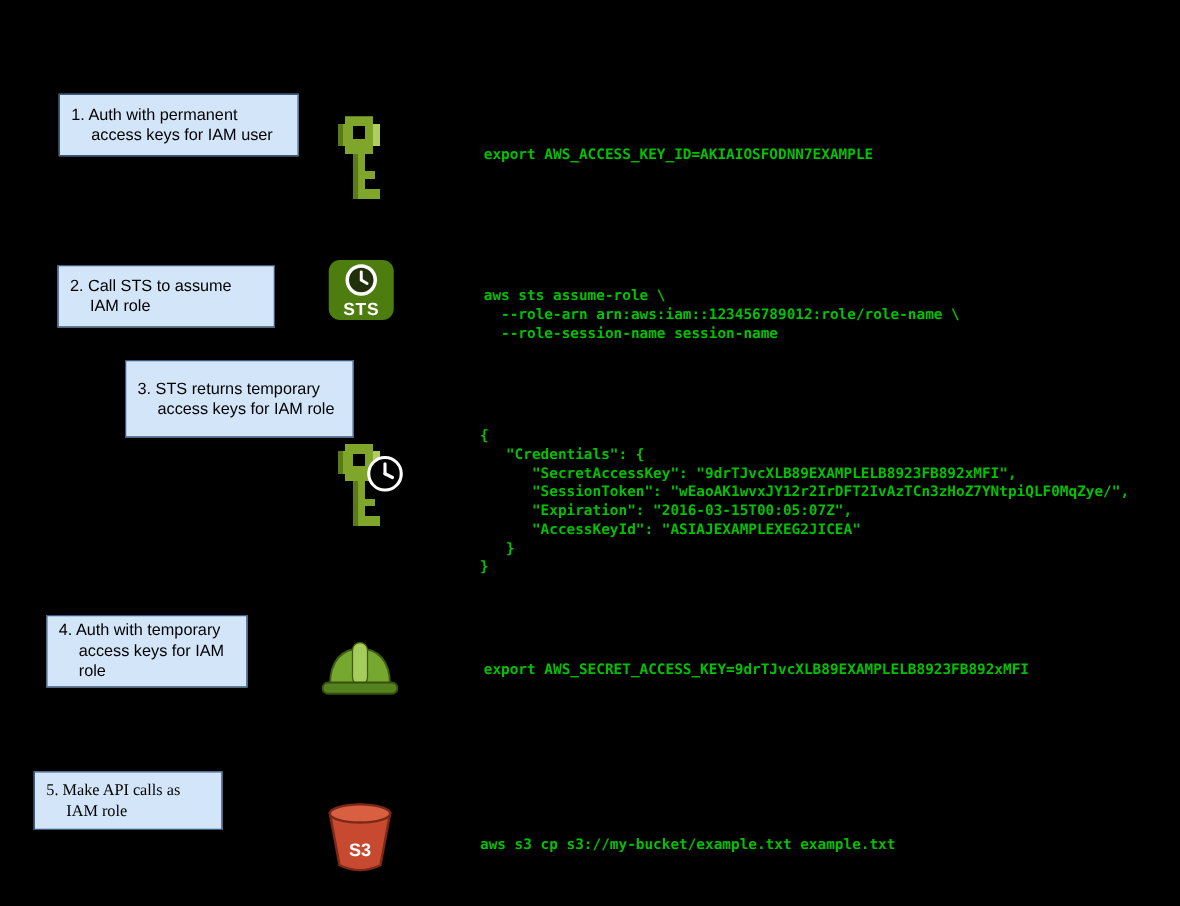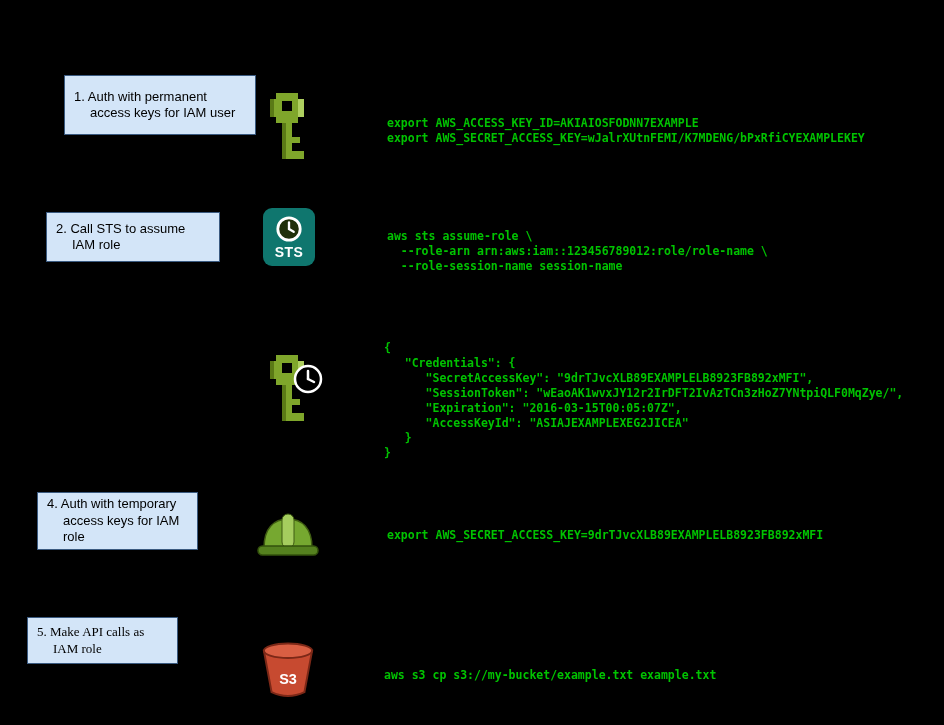--- a/index.html
+++ b/index.html
@@ -19,21 +19,21 @@
     padding: 4px 9px;
   }
   .label-text {
     display: block;
     color: #000;
     font-size: 13px;
     line-height: 16.5px;
     padding-left: 16px;
     text-indent: -16px;
   }
-  #box1 { left: 64px;  top: 75px;  width: 192px; height: 60px; }
+  #box1 { left: 47px;  top: 75px;  width: 192px; height: 50px; }
   #box2 { left: 46px;  top: 212px; width: 174px; height: 50px; }
   #box3 { left: 100px; top: 288px; width: 183px; height: 62px; }
   #box4 { left: 37px;  top: 492px; width: 161px; height: 58px; }
   #box5 { left: 27px;  top: 617px; width: 151px; height: 47px; font-family: Liberation Serif, serif; }
 
   .code {
     position: absolute;
     font-family: "DejaVu Sans Mono", "Liberation Mono", monospace;
     font-size: 11.5px;
     font-weight: bold;
@@ -49,22 +49,22 @@
 
   .icon { position: absolute; }
   #icon1 { left: 266px; top: 93px; }
   #icon3 { left: 266px; top: 355px; width: 60px; height: 80px; }
   #icon4 { left: 257px; top: 511px; }
   #icon5 { left: 261px; top: 640px; }
 
   .sts-box {
     position: absolute;
     left: 263px; top: 208px;
-    width: 52px; height: 58px;
-    background: #0f766e;
+    width: 52px; height: 48px;
+    background: #4d7c0f;
     border-radius: 9px;
     display: flex; flex-direction: column;
     align-items: center; justify-content: center;
     gap: 2px;
   }
   .sts-label {
     color: #fff; font-size: 14px; font-weight: bold;
     letter-spacing: 0.5px; line-height: 14px;
   }
   .clock-badge { position: absolute; left: 27px; top: 9px; }
@@ -86,40 +86,42 @@
       <rect x="2" y="3" width="2" height="9" fill="#5a7a16"></rect>
       <rect x="8" y="4" width="5" height="5" fill="#000000"></rect>
       <rect x="8" y="15" width="5" height="18" fill="#7fa62b"></rect>
       <rect x="8" y="15" width="2" height="18" fill="#5a7a16"></rect>
       <rect x="13" y="22" width="4" height="3" fill="#7fa62b"></rect>
       <rect x="13" y="29" width="6" height="4" fill="#7fa62b"></rect>
     </svg>
   </div>
   <div class="code" id="code1">
     <div class="code-line">export AWS_ACCESS_KEY_ID=AKIAIOSFODNN7EXAMPLE</div>
-    <div class="code-line">export AWS_SECRET_ACCESS_KEY=wJalrXUtnFEMI/K7MDENG/bPxRfiCYEXAMPLEKEY</div>
   </div>
 
   <div class="label-box" id="box2">
     <span class="label-text">2. Call STS to assume IAM role</span>
   </div>
   <div class="sts-box">
     <svg width="28" height="28" viewBox="0 0 30 30">
       <circle cx="15" cy="15" r="12" fill="#20300a" stroke="#ffffff" stroke-width="3"></circle>
       <line x1="15" y1="15" x2="15" y2="8" stroke="#ffffff" stroke-width="2.5" stroke-linecap="round"></line>
       <line x1="15" y1="15" x2="20" y2="18" stroke="#ffffff" stroke-width="2.5" stroke-linecap="round"></line>
     </svg>
     <div class="sts-label">STS</div>
   </div>
   <div class="code" id="code2">
     <div class="code-line">aws sts assume-role \</div>
     <div class="code-line">  --role-arn arn:aws:iam::123456789012:role/role-name \</div>
     <div class="code-line">  --role-session-name session-name</div>
   </div>
 
+  <div class="label-box" id="box3">
+    <span class="label-text">3. STS returns temporary access keys for IAM role</span>
+  </div>
   <div class="icon" id="icon3">
     <svg width="46" height="74" viewBox="0 0 23 37" shape-rendering="crispEdges">
       <rect x="5" y="0" width="11" height="3" fill="#7fa62b"></rect>
       <rect x="2" y="3" width="17" height="9" fill="#7fa62b"></rect>
       <rect x="5" y="12" width="11" height="3" fill="#7fa62b"></rect>
       <rect x="16" y="3" width="3" height="9" fill="#aecf5f"></rect>
       <rect x="2" y="3" width="2" height="9" fill="#5a7a16"></rect>
       <rect x="8" y="4" width="5" height="5" fill="#000000"></rect>
       <rect x="8" y="15" width="5" height="18" fill="#7fa62b"></rect>
       <rect x="8" y="15" width="2" height="18" fill="#5a7a16"></rect>

